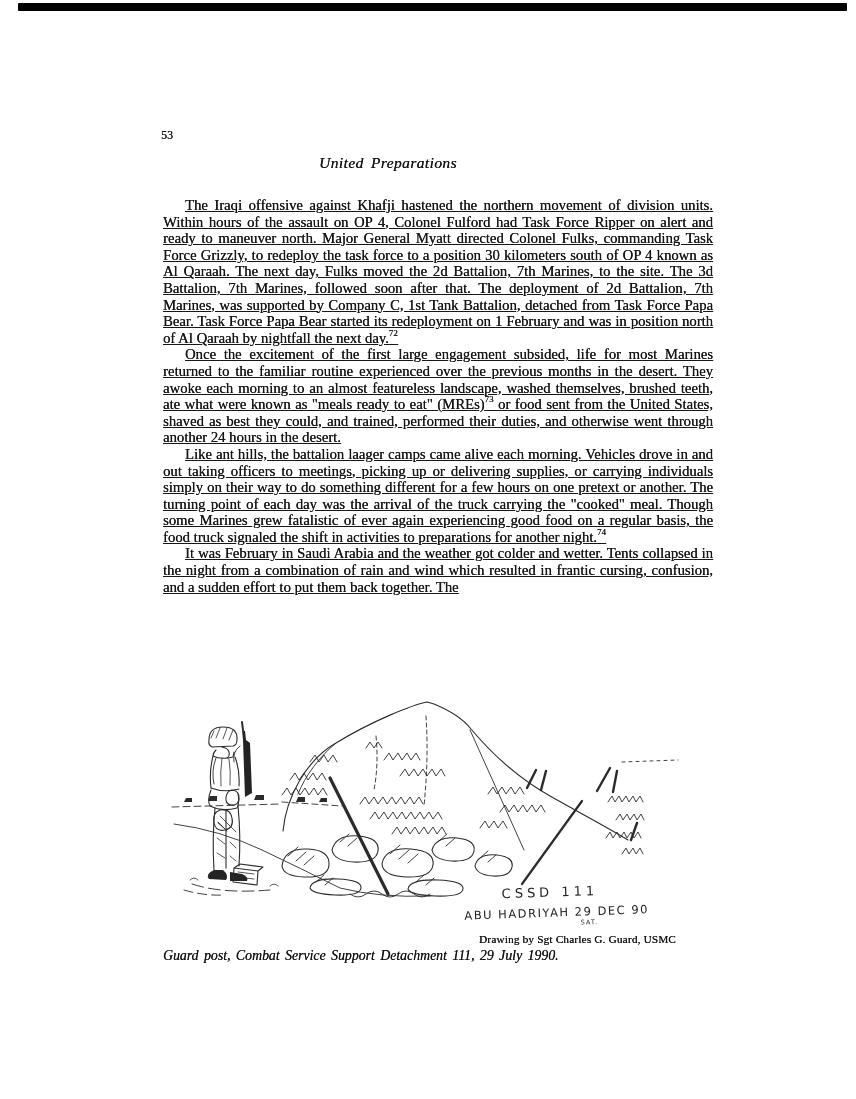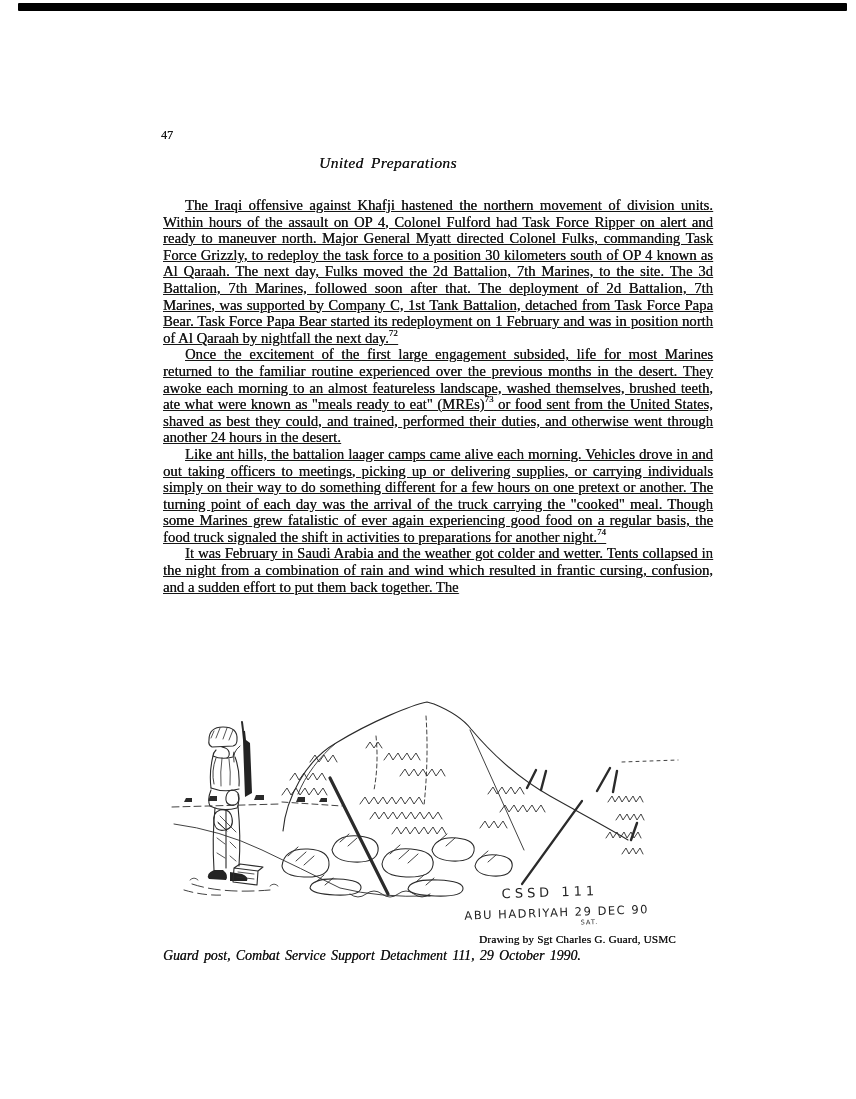--- a/index.html
+++ b/index.html
@@ -40,21 +40,21 @@
     font-style:italic;font-size:13.8px;word-spacing:2px;text-shadow:0.2px 0 0 currentColor;
   }
   svg text{font-family:"DejaVu Sans", sans-serif;}
 </style>
 </head>
 <body>
 
 <div class="top-bar"></div>
 
 <div class="header-row">
-  <span class="page-number">47</span>
+  <span class="page-number">53</span>
 </div>
 
 <div class="section-title">United Preparations</div>
 
 <div class="body-text">
   <p class="para"><span>The Iraqi offensive against Khafji hastened the northern movement of division units. Within hours of the assault on OP 4, Colonel Fulford had Task Force Ripper on alert and ready to maneuver north. Major General Myatt directed Colonel Fulks, commanding Task Force Grizzly, to redeploy the task force to a position 30 kilometers south of OP 4 known as Al Qaraah. The next day, Fulks moved the 2d Battalion, 7th Marines, to the site. The 3d Battalion, 7th Marines, followed soon after that. The deployment of 2d Battalion, 7th Marines, was supported by Company C, 1st Tank Battalion, detached from Task Force Papa Bear. Task Force Papa Bear started its redeployment on 1 February and was in position north of Al Qaraah by nightfall the next day.</span><sup class="fn">72</sup><span></span></p>
   <p class="para"><span>Once the excitement of the first large engagement subsided, life for most Marines returned to the familiar routine experienced over the previous months in the desert. They awoke each morning to an almost featureless landscape, washed themselves, brushed teeth, ate what were known as "meals ready to eat" (MREs)</span><sup class="fn">73</sup><span> or food sent from the United States, shaved as best they could, and trained, performed their duties, and otherwise went through another 24 hours in the desert.</span></p>
   <p class="para"><span>Like ant hills, the battalion laager camps came alive each morning. Vehicles drove in and out taking officers to meetings, picking up or delivering supplies, or carrying individuals simply on their way to do something different for a few hours on one pretext or another. The turning point of each day was the arrival of the truck carrying the "cooked" meal. Though some Marines grew fatalistic of ever again experiencing good food on a regular basis, the food truck signaled the shift in activities to preparations for another night.</span><sup class="fn">74</sup><span></span></p>
   <p class="para"><span>It was February in Saudi Arabia and the weather got colder and wetter. Tents collapsed in the night from a combination of rain and wind which resulted in frantic cursing, confusion, and a sudden effort to put them back together. The</span><sup class="fn"></sup><span></span></p>
 </div>
@@ -147,13 +147,13 @@
 
     <g transform="rotate(-2 370 205)" fill="#232323">
       <text x="332" y="199" font-size="13" letter-spacing="4">CSSD 111</text>
       <text x="294" y="219" font-size="11.5" letter-spacing="1.5">ABU HADRIYAH  29 DEC 90</text>
       <text x="410" y="228" font-size="6.5" letter-spacing="1">SAT.</text>
     </g>
   </svg>
 </div>
 
 <div class="figure-credit">Drawing by Sgt Charles G. Guard, USMC</div>
-<div class="figure-caption">Guard post, Combat Service Support Detachment 111, 29 October 1990.</div>
+<div class="figure-caption">Guard post, Combat Service Support Detachment 111, 29 July 1990.</div>
 
 </body></html>

